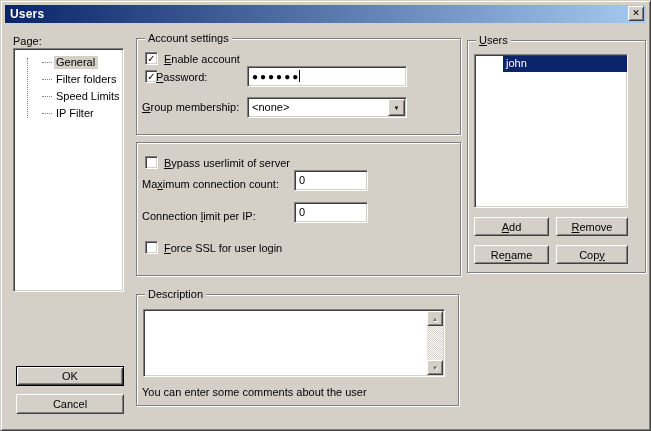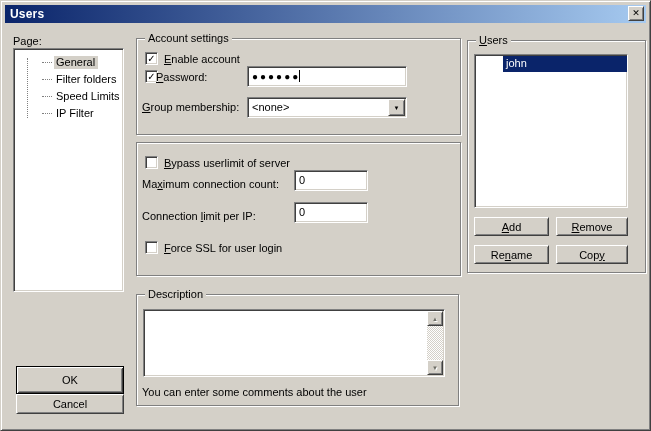--- a/index.html
+++ b/index.html
@@ -218,16 +218,16 @@
   <div class="sunken listbox" style="left:473px; top:53px; width:154px; height:154px;">
     <div class="list-row selected">
       <span>john</span>
     </div>
   </div>
   <button class="btn" style="left:473px; top:216px; width:75px; height:19px;"><u>A</u>dd</button>
   <button class="btn" style="left:555px; top:216px; width:72px; height:19px;"><u>R</u>emove</button>
   <button class="btn" style="left:473px; top:244px; width:75px; height:19px;">Re<u>n</u>ame</button>
   <button class="btn" style="left:555px; top:244px; width:72px; height:19px;">Cop<u>y</u></button>
 
-  <button class="btn default" style="left:15px; top:365px; width:108px; height:28px;">OK</button>
+  <button class="btn default" style="left:15px; top:365px; width:108px; height:20px;">OK</button>
   <button class="btn" style="left:15px; top:393px; width:108px; height:20px;">Cancel</button>
 
 </div>
 
 </body></html>

